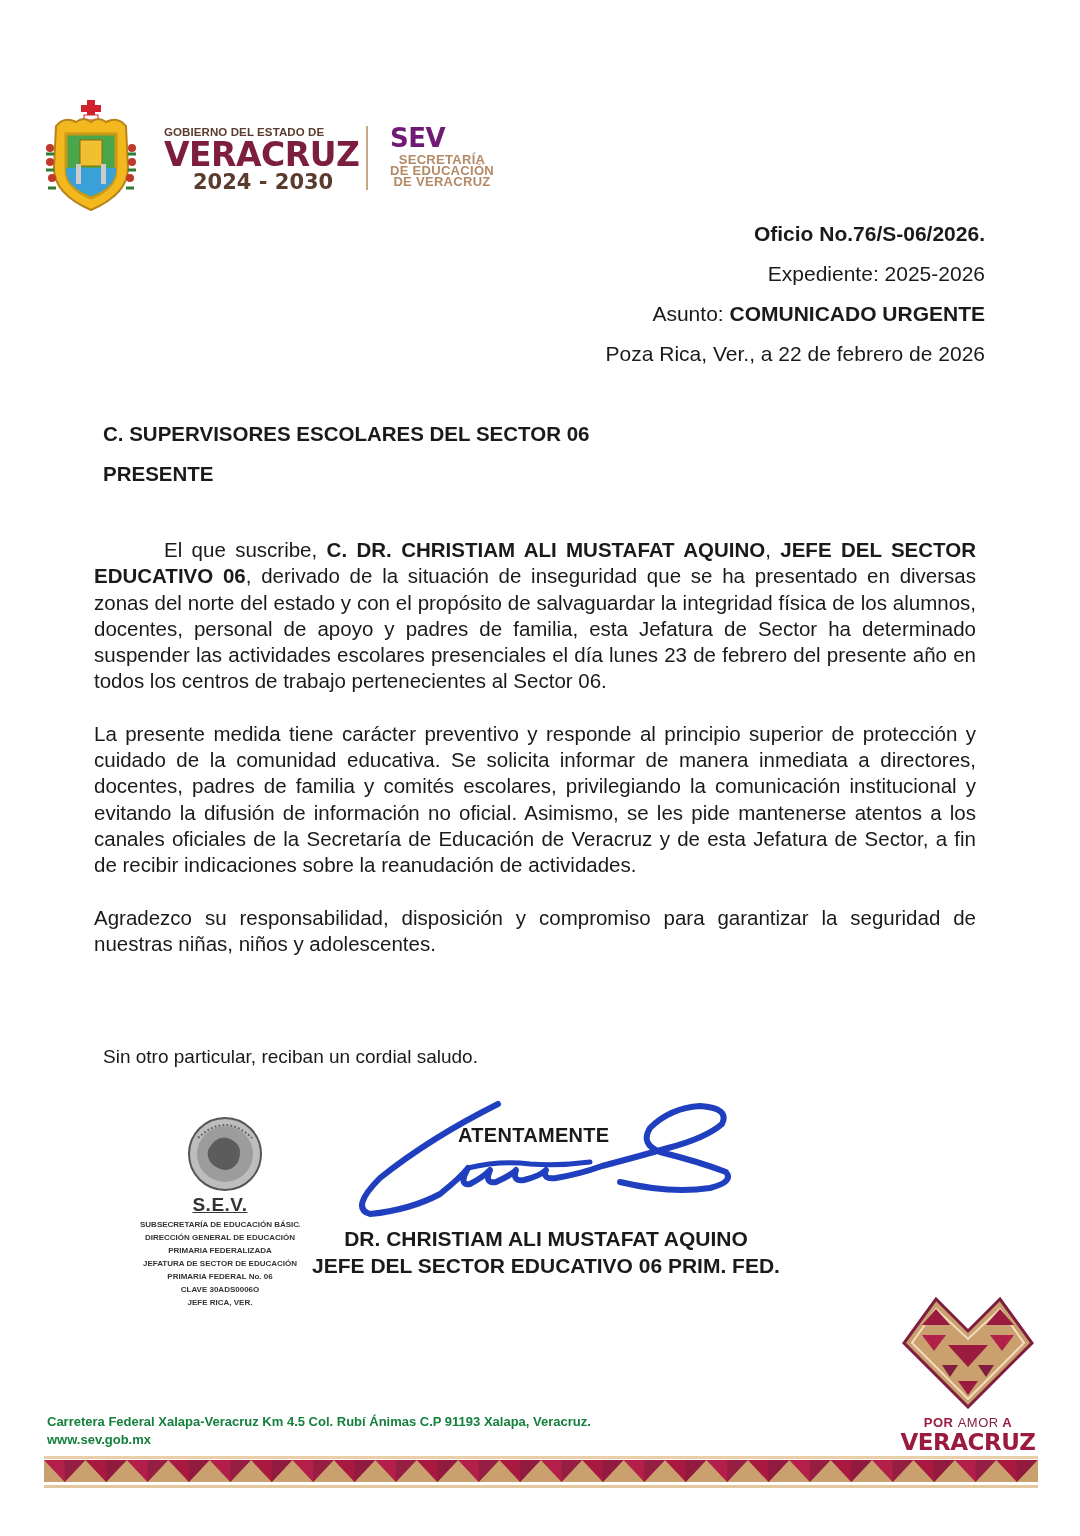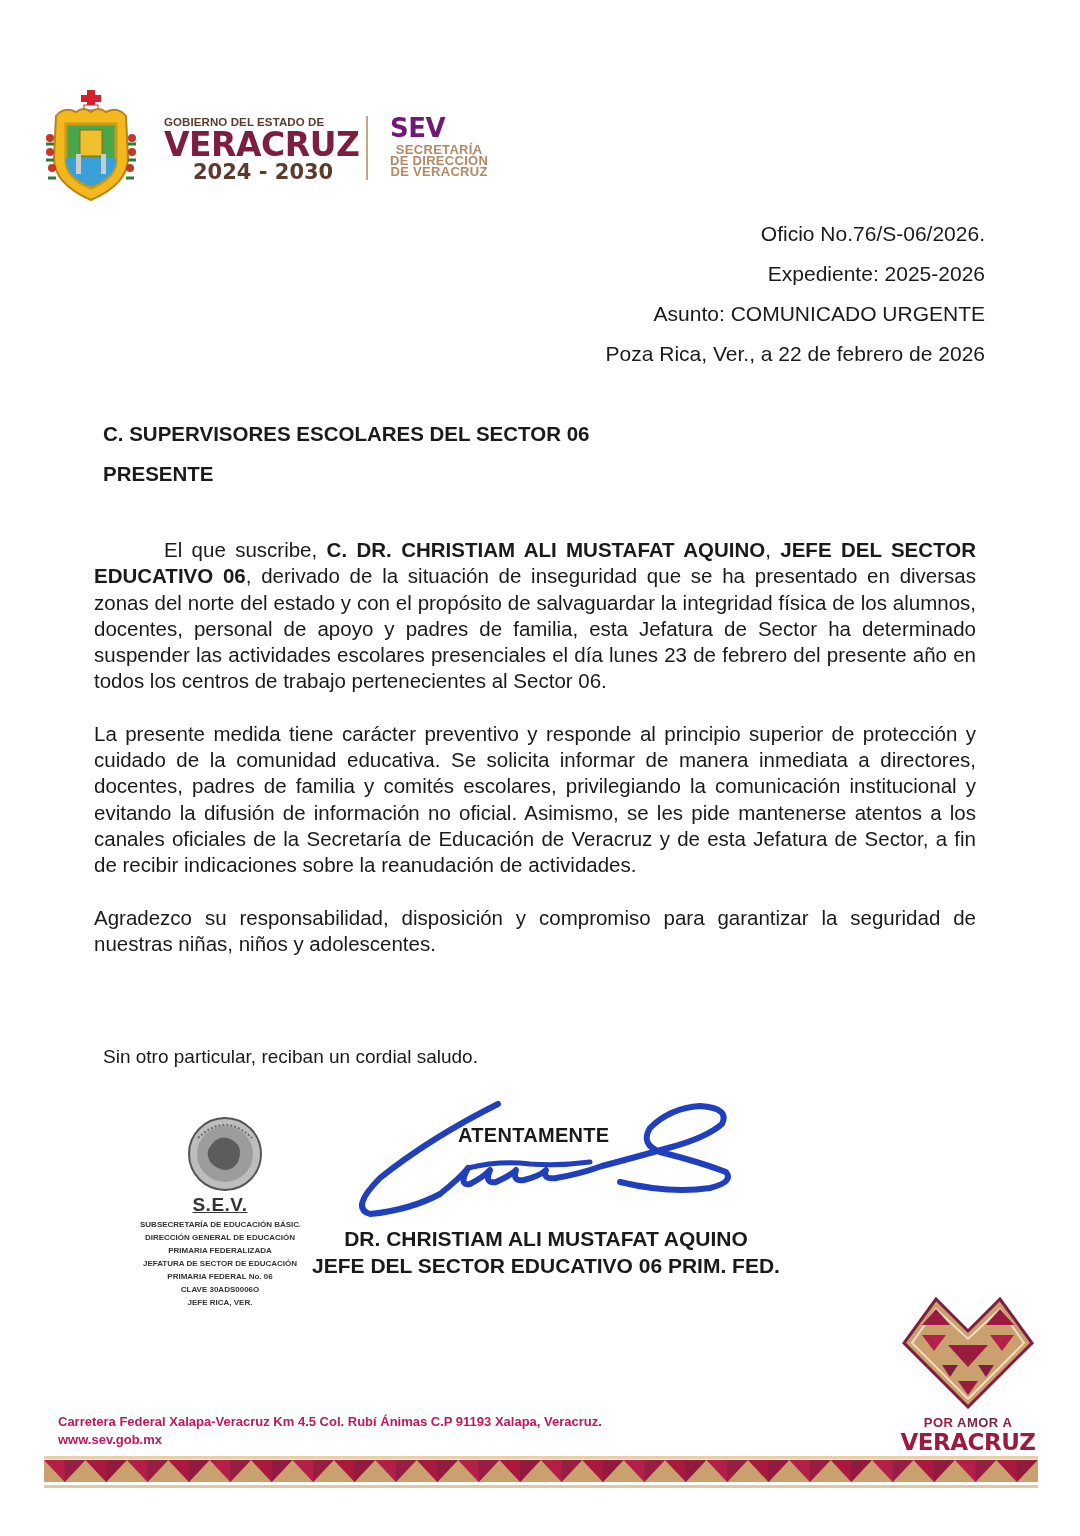--- a/index.html
+++ b/index.html
@@ -1,33 +1,33 @@
 <!DOCTYPE html>
 <html><head>
 <meta charset="utf-8">
 <style>
   * { margin: 0; padding: 0; box-sizing: border-box; }
   html, body { width: 1080px; height: 1536px; background: #ffffff; overflow: hidden; }
   body { position: relative; font-family: "Liberation Sans", sans-serif; color: #1a1a1a; }
 
   
-  .header { position: absolute; left: 44px; top: 88px; height: 120px; width: 460px; }
+  .header { position: absolute; left: 44px; top: 98px; height: 120px; width: 460px; }
   .coat { position: absolute; left: 0; top: 0; width: 94px; height: 116px; }
   .gov { position: absolute; left: 120px; top: 28px; width: 180px; }
   .gov-line1 { font-size: 11.5px; font-weight: bold; color: #5a3b2e; letter-spacing: 0.1px; white-space: nowrap; }
   .gov-line2 { font-size: 33px; font-weight: 900; color: #7d1d3f; line-height: 32px; letter-spacing: -0.5px; font-family: "DejaVu Sans", sans-serif; margin-top: 1px; }
   .gov-line3 { font-size: 21px; font-weight: bold; color: #5a3b2e; line-height: 22px; margin-left: 29px; font-family: "DejaVu Sans", sans-serif; }
   .vdivider { position: absolute; left: 322px; top: 28px; width: 2px; height: 64px; background: #c8a883; }
   .sev { position: absolute; left: 346px; top: 24px; }
   .sev-title { font-size: 26px; font-weight: 900; color: #701a75; font-family: "DejaVu Sans", sans-serif; line-height: 32px; letter-spacing: -0.5px; }
   .sev-sub { font-size: 13px; font-weight: bold; color: #b48a66; line-height: 11px; letter-spacing: 0.3px; text-align: center; }
 
   
   .ref { position: absolute; right: 95px; top: 214px; text-align: right; font-size: 21px; line-height: 40px; color: #1a1a1a; }
-  .ref .b { font-weight: normal; }
+  .ref .b { font-weight: bold; }
 
   
   .addressee { position: absolute; left: 103px; top: 414px; font-size: 20.5px; font-weight: bold; line-height: 40px; }
 
   
   .body { position: absolute; left: 94px; top: 537px; width: 882px; font-size: 20.5px; line-height: 26.3px; text-align: justify; color: #1a1a1a; }
   .body p { margin-bottom: 26px; }
   .body p.indent { text-indent: 70px; }
   .body b { font-weight: bold; }
   .closing { position: absolute; left: 103px; top: 1046px; font-size: 19px; }
@@ -37,25 +37,25 @@
   .stamp-seal { position: absolute; left: 44px; top: 0; width: 82px; height: 86px; }
   .stamp-sev { position: absolute; left: 0; top: 84px; width: 160px; text-align: center; font-size: 19px; font-weight: bold; color: #333; text-decoration: underline; letter-spacing: 0.5px; }
   .stamp-lines { position: absolute; left: 0; top: 108px; width: 160px; text-align: center; font-size: 8px; font-weight: bold; color: #333; line-height: 13px; }
   .stamp-lines div { white-space: nowrap; overflow: hidden; }
 
   .signature { position: absolute; left: 350px; top: 1098px; width: 390px; height: 120px; }
   .atentamente { position: absolute; left: 458px; top: 1124px; font-size: 20px; font-weight: bold; color: #1a1a1a; letter-spacing: 0.3px; }
   .signer { position: absolute; left: 286px; top: 1225px; width: 520px; text-align: center; font-size: 21px; font-weight: bold; line-height: 27px; color: #1a1a1a; }
 
   
-  .footer-addr { position: absolute; left: 58px; top: 1413px; font-size: 13px; font-weight: bold; color: #be185d; line-height: 18px; }
+  .footer-addr { position: absolute; left: 47px; top: 1413px; font-size: 13px; font-weight: bold; color: #15803d; line-height: 18px; }
   .por-amor { position: absolute; left: 896px; top: 1295px; width: 144px; height: 160px; }
   .heart { position: absolute; left: 6px; top: 0; width: 132px; height: 114px; }
   .pa-line1 { position: absolute; left: 0; top: 120px; width: 144px; text-align: center; font-size: 13px; color: #9b1a3f; font-weight: bold; letter-spacing: 0.5px; }
-  .pa-line1 .amor { font-weight: 700; color: #7d1d3f; text-align: right; }
+  .pa-line1 .amor { font-weight: 400; color: #7d1d3f; text-align: right; }
   .pa-line2 { position: absolute; left: 0; top: 134px; width: 144px; text-align: center; font-size: 23px; font-weight: 900; color: #9b1a3f; font-family: "DejaVu Sans", sans-serif; letter-spacing: -0.5px; }
 
   .band { position: absolute; left: 44px; top: 1456px; width: 994px; height: 34px; }
 </style>
 </head>
 <body>
 
 <div class="header">
   <svg class="coat" viewBox="0 0 94 116">
     <rect x="43" y="2" width="8" height="20" fill="#d3202f"></rect>
@@ -78,21 +78,21 @@
   </svg>
   <div class="gov">
     <div class="gov-line1">GOBIERNO DEL ESTADO DE</div>
     <div class="gov-line2">VERACRUZ</div>
     <div class="gov-line3">2024 - 2030</div>
   </div>
   <div class="vdivider"></div>
   <div class="sev">
     <div class="sev-title">SEV</div>
     <div class="sev-sub">SECRETARÍA</div>
-    <div class="sev-sub">DE DIRECCIÓN</div>
+    <div class="sev-sub">DE EDUCACIÓN</div>
     <div class="sev-sub">DE VERACRUZ</div>
   </div>
 </div>
 
 <div class="ref">
   <div class="b">Oficio No.76/S-06/2026.</div>
   <div>
     <span>Expediente:</span>
     <span>2025-2026</span>
   </div>

